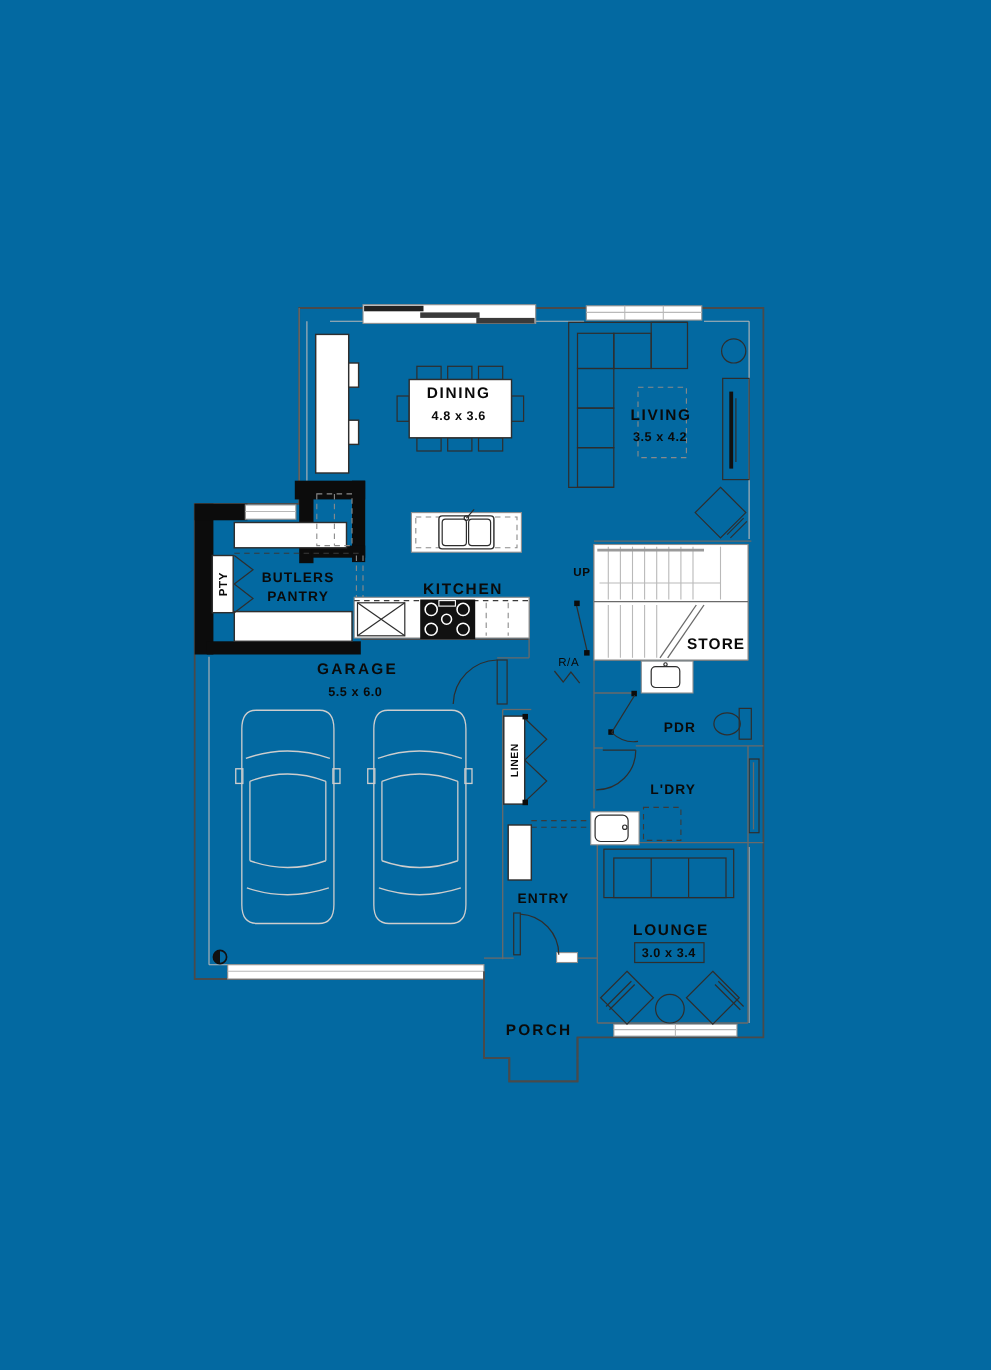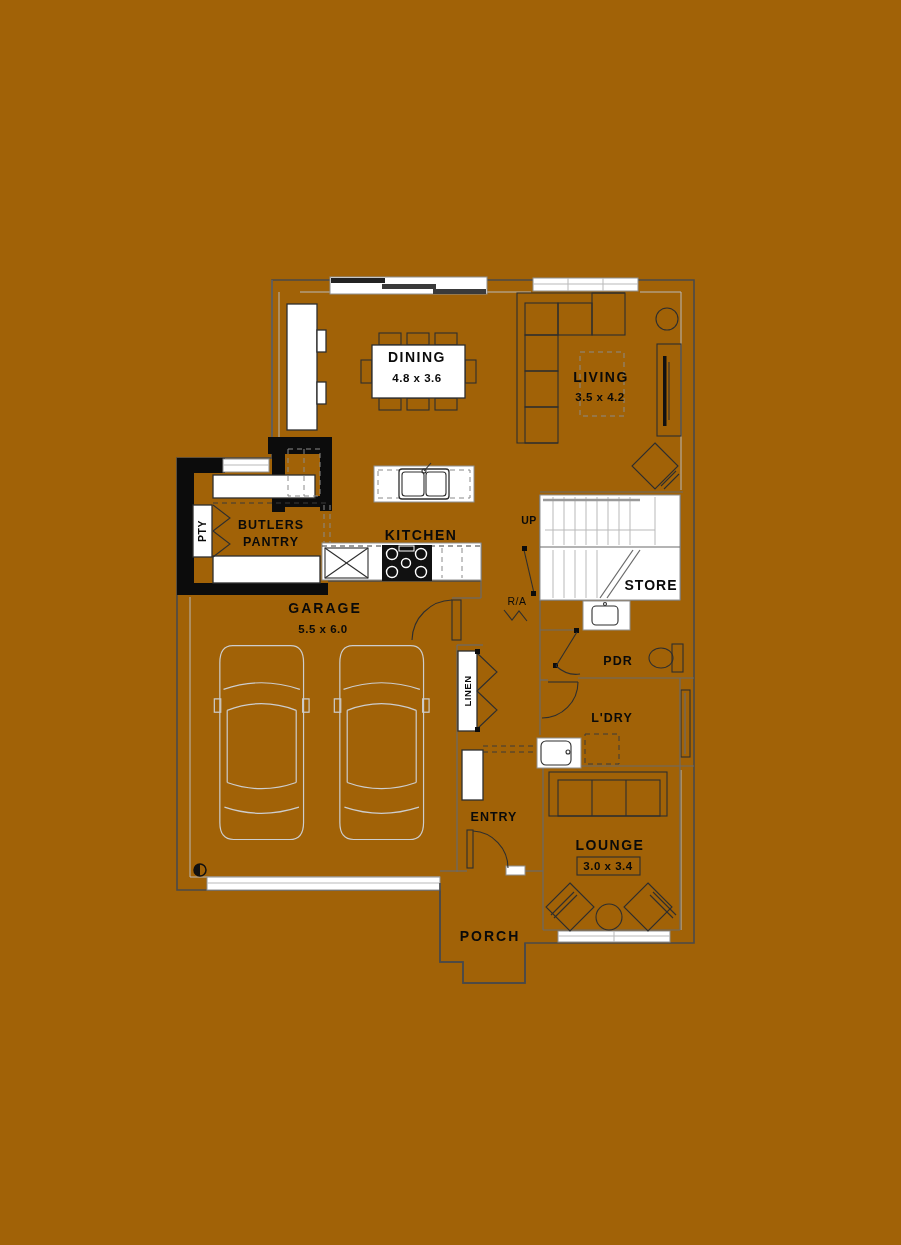--- a/index.html
+++ b/index.html
@@ -1,16 +1,16 @@
 <!DOCTYPE html>
 <html><head>
 <meta charset="utf-8">
 <style>
   html,body{margin:0;padding:0;background:#fff;}
-  #stage{position:relative;width:901px;height:1245px;background:#a16207;overflow:hidden;
+  #stage{position:relative;width:901px;height:1245px;background:#0369a1;overflow:hidden;
          font-family:"Liberation Sans",sans-serif;}
   svg{position:absolute;left:0;top:0;}
   
   .w   {stroke:#4a4a4a;stroke-width:1.6;fill:none;}
   .wx  {stroke:#6a6a6a;stroke-width:1.2;fill:none;}
   .lt  {stroke:#b9b9b9;stroke-width:1;fill:none;}
   .blk {fill:#0c0c0c;stroke:none;}
   .f   {stroke:#2e2e2e;stroke-width:1.3;fill:#fff;}
   .f2  {stroke:#2e2e2e;stroke-width:1.1;fill:none;}
   .fg  {stroke:#8f8f8f;stroke-width:1;fill:#fff;}

